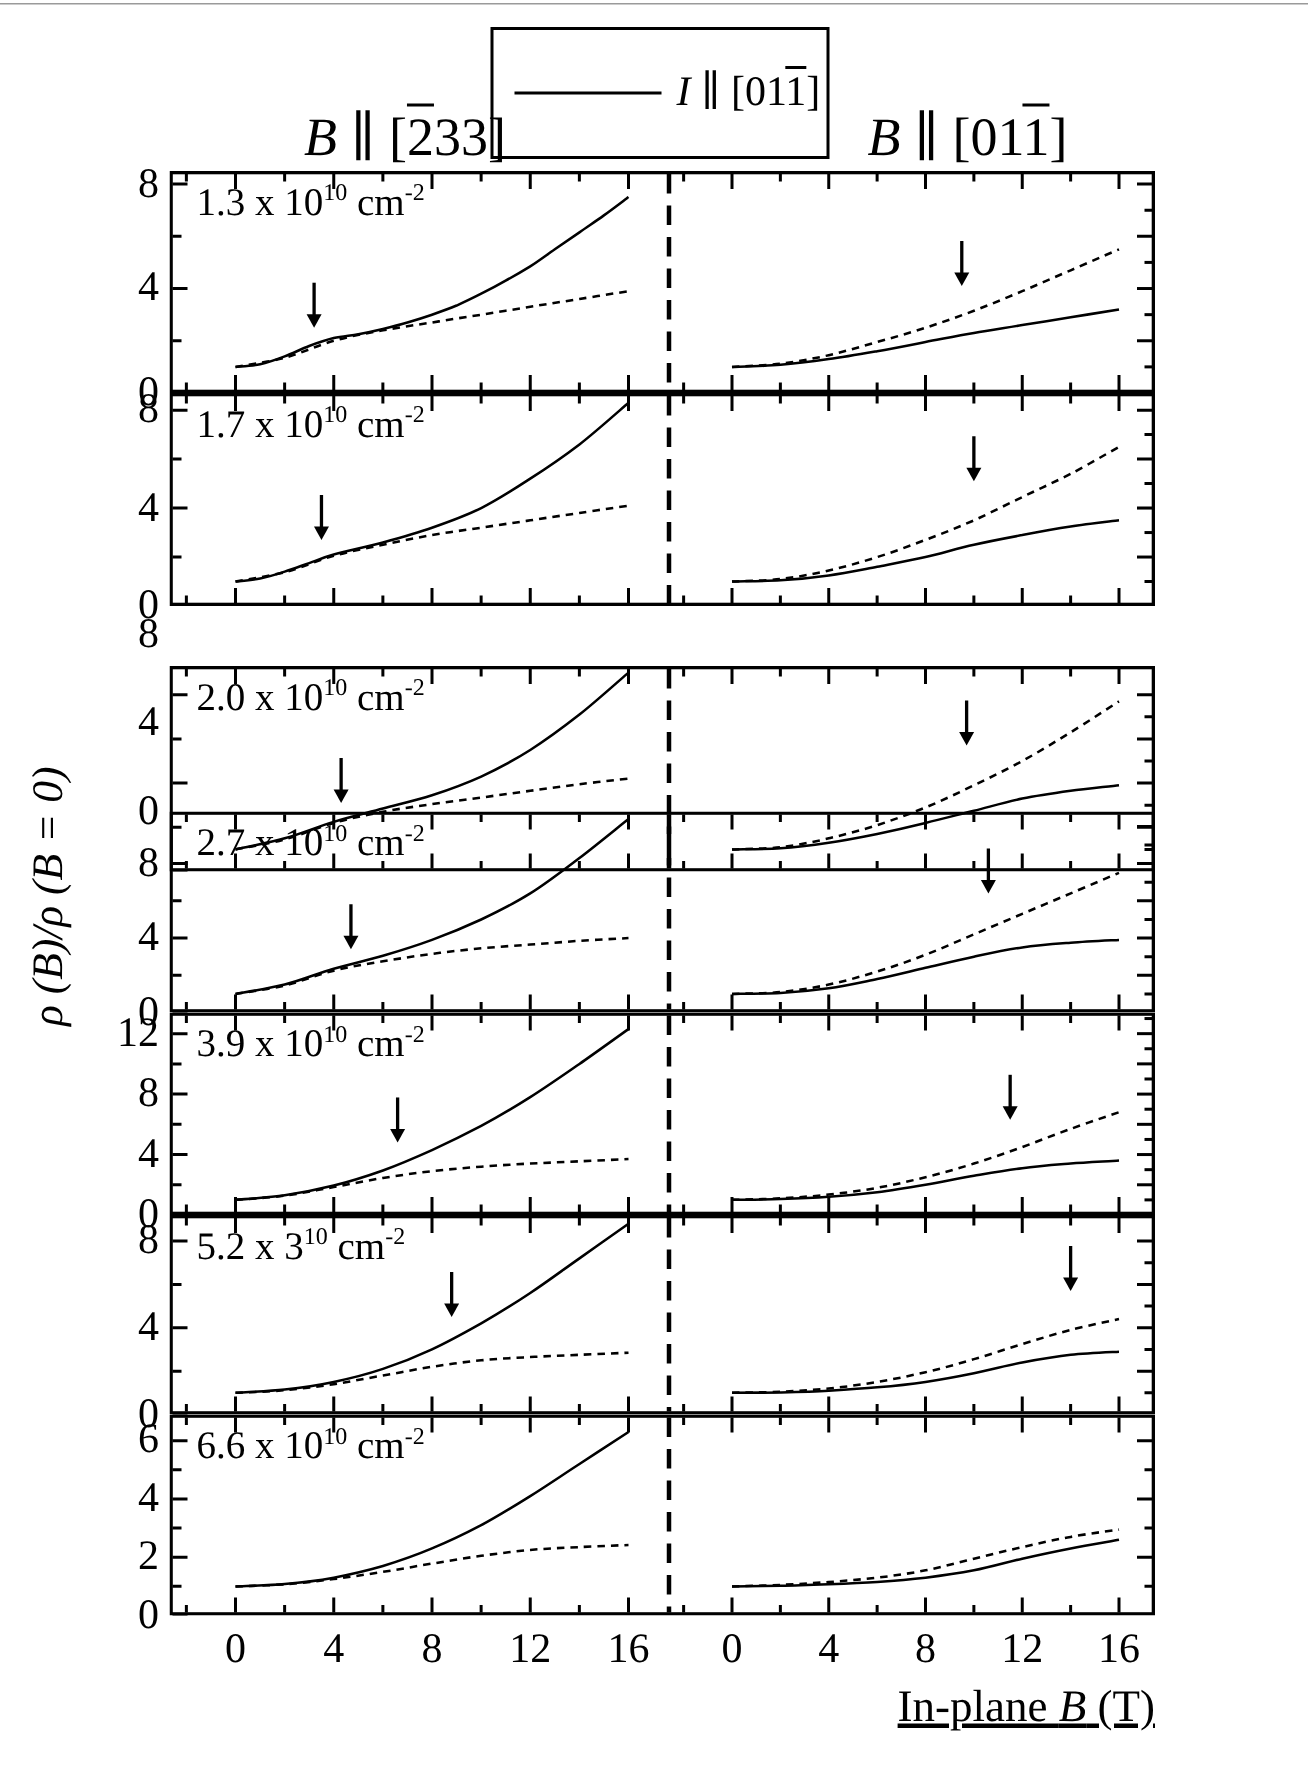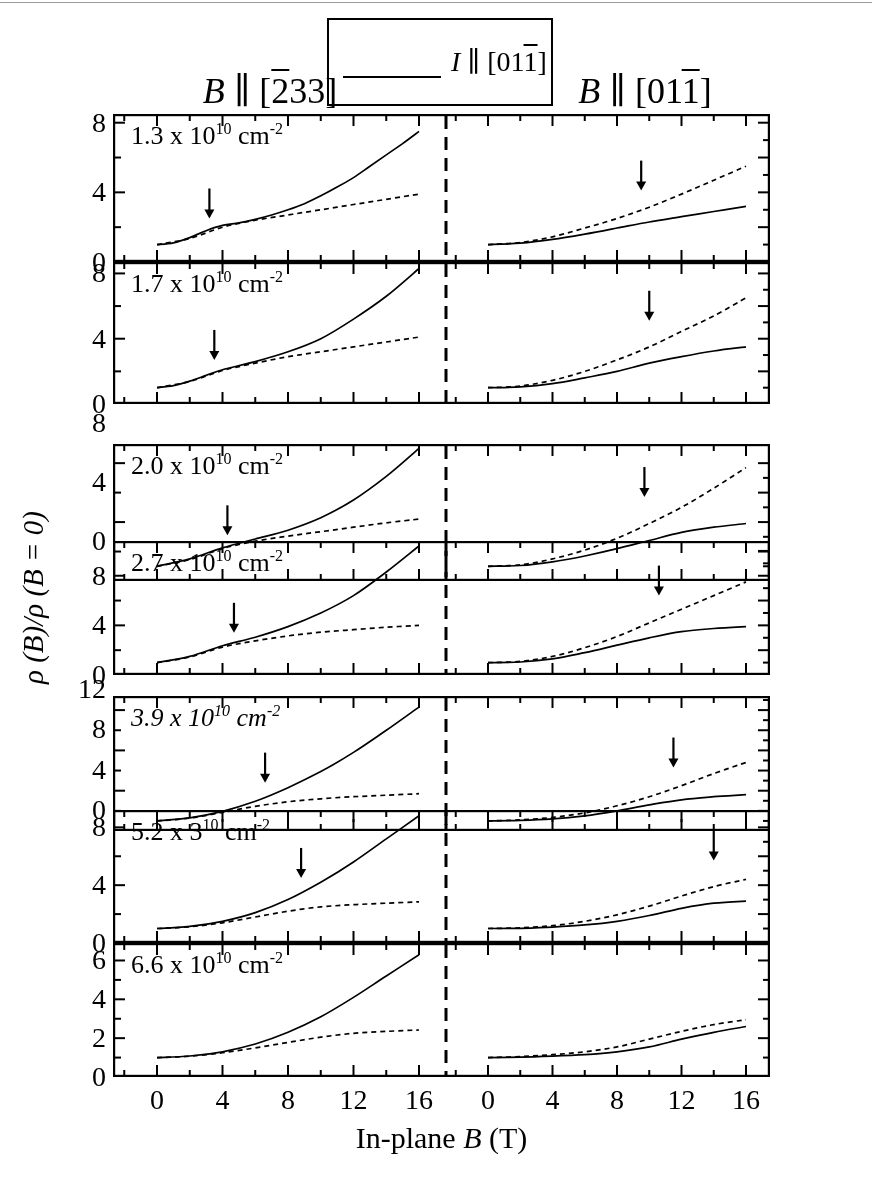--- a/index.html
+++ b/index.html
@@ -1,38 +1,38 @@
 <!DOCTYPE html>
 <html><head>
 <meta charset="utf-8">
 <style>
   html,body{margin:0;padding:0;background:#fff;}
   .page{position:relative;width:872px;height:1177px;background:#fff;overflow:hidden;
         font-family:"Liberation Serif","DejaVu Serif","DejaVu Sans",serif;color:#000;}
   .top-rule{position:absolute;left:0;top:2px;width:872px;height:1px;background:#9a9a9a;}
   .legend{position:absolute;left:327px;top:18px;width:226px;height:88px;border:2.5px solid #000;
           box-sizing:border-box;display:flex;flex-direction:column;justify-content:center;gap:6px;padding-left:14px;}
-  .legend-row{display:flex;align-items:flex-end;font-size:28px;line-height:32px;}
+  .legend-row{display:flex;align-items:center;font-size:28px;line-height:32px;}
   .ls{display:inline-block;width:98px;height:0;border-top:2.4px solid #000;margin-right:10px;flex:none;}
   .ls.dashed{border-top-style:dashed;}
   .var{font-style:italic;}
   .bar{text-decoration:overline;text-decoration-thickness:1.8px;}
   .hdr{position:absolute;top:70px;width:320px;text-align:center;font-size:36px;}
   .hdr-left{left:110px;}
   .hdr-right{left:485px;}
   .ylab{position:absolute;left:-117px;top:581px;width:300px;text-align:center;font-size:29px;font-style:italic;
         transform:rotate(-90deg);transform-origin:center center;}
   #plot{position:absolute;left:113px;top:114px;width:657px;height:963px;}
   .prow{position:absolute;left:0;width:571px;}
   .prow svg{display:block;}
   .rowlabel{position:absolute;left:18px;top:6px;font-size:26px;white-space:nowrap;}
   .rowlabel sup{font-size:16px;}
   #ylabels .yt{position:absolute;width:70px;text-align:right;font-size:28px;line-height:30px;}
   #xlabels .xt{position:absolute;width:70px;margin-left:-35px;text-align:center;font-size:28px;top:1084px;}
-  .xtitle{position:absolute;left:113px;top:1121px;width:657px;text-align:center;font-size:30px;}
+  .xtitle{position:absolute;left:113px;top:1121px;width:657px;text-align:right;font-size:30px;text-decoration:underline;}
 </style>
 </head>
 <body>
 
 <div class="page">
   <div class="top-rule"></div>
 
   <div class="legend">
     <div class="legend-row">
       <span class="ls solid"></span>
@@ -313,21 +313,21 @@
           <path d="M44.0 121.6 C49.5 120.7 65.8 118.6 76.8 116.0 C87.7 113.4 98.6 108.8 109.5 106.1 C120.4 103.4 131.3 101.7 142.3 99.9 C153.2 98.0 164.1 96.4 175.0 94.9 C185.9 93.5 196.8 92.2 207.8 91.2 C218.7 90.2 229.6 89.5 240.5 88.7 C251.4 87.9 262.3 87.0 273.3 86.2 C284.2 85.5 300.5 84.7 306.0 84.4" fill="none" stroke="#000" stroke-width="1.7" stroke-dasharray="5 4"></path>
           <path d="M375.0 121.6 C380.4 121.5 396.5 121.6 407.3 121.0 C418.0 120.4 428.8 119.4 439.5 117.9 C450.3 116.3 461.0 113.9 471.8 111.7 C482.5 109.4 493.3 106.7 504.0 104.2 C514.8 101.7 525.5 99.1 536.3 96.8 C547.0 94.5 557.8 92.1 568.5 90.6 C579.3 89.0 590.0 88.3 600.8 87.5 C611.5 86.6 627.6 85.9 633.0 85.6" fill="none" stroke="#000" stroke-width="1.7"></path>
           <path d="M375.0 121.6 C380.4 121.4 396.5 121.4 407.3 120.4 C418.0 119.3 428.8 117.7 439.5 115.4 C450.3 113.1 461.0 110.0 471.8 106.7 C482.5 103.4 493.3 99.7 504.0 95.5 C514.8 91.4 525.5 86.4 536.3 81.9 C547.0 77.3 557.8 72.8 568.5 68.2 C579.3 63.7 590.0 59.1 600.8 54.6 C611.5 50.0 627.6 43.2 633.0 40.9" fill="none" stroke="#000" stroke-width="1.7" stroke-dasharray="5 4"></path>
           <line x1="120.9625" y1="61.81481481481481" x2="120.9625" y2="83.81481481481481" stroke="#000" stroke-width="2.2"></line>
           <polygon points="115.9625,82.81481481481481 125.9625,82.81481481481481 120.9625,91.81481481481481" fill="#000"></polygon>
           <line x1="545.925" y1="24.592592592592595" x2="545.925" y2="46.592592592592595" stroke="#000" stroke-width="2.2"></line>
           <polygon points="540.925,45.592592592592595 550.925,45.592592592592595 545.925,54.592592592592595" fill="#000"></polygon>
         </svg>
         <div class="rowlabel"><span>2.7 x 10</span><sup>10</sup><span> cm</span><sup>-2</sup></div>
       </div>
-      <div class="prow" style="top: 582px; height: 135px; font-style: italic;">
+      <div class="prow" style="top: 561px; height: 135px;">
         <svg width="657" height="135" viewBox="0 0 657 135">
           <rect x="1.1" y="1.1" width="654.8" height="132.8" fill="none" stroke="#000" stroke-width="2.2"></rect>
           <line x1="333" y1="2" x2="333" y2="133" stroke="#000" stroke-width="3" stroke-dasharray="13 8"></line>
           <line x1="44" y1="133" x2="44" y2="123" stroke="#000" stroke-width="2"></line>
           <line x1="44" y1="2" x2="44" y2="12" stroke="#000" stroke-width="2"></line>
           <line x1="375" y1="133" x2="375" y2="123" stroke="#000" stroke-width="2"></line>
           <line x1="375" y1="2" x2="375" y2="12" stroke="#000" stroke-width="2"></line>
           <line x1="109.5" y1="133" x2="109.5" y2="123" stroke="#000" stroke-width="2"></line>
           <line x1="109.5" y1="2" x2="109.5" y2="12" stroke="#000" stroke-width="2"></line>
           <line x1="439.5" y1="133" x2="439.5" y2="123" stroke="#000" stroke-width="2"></line>

